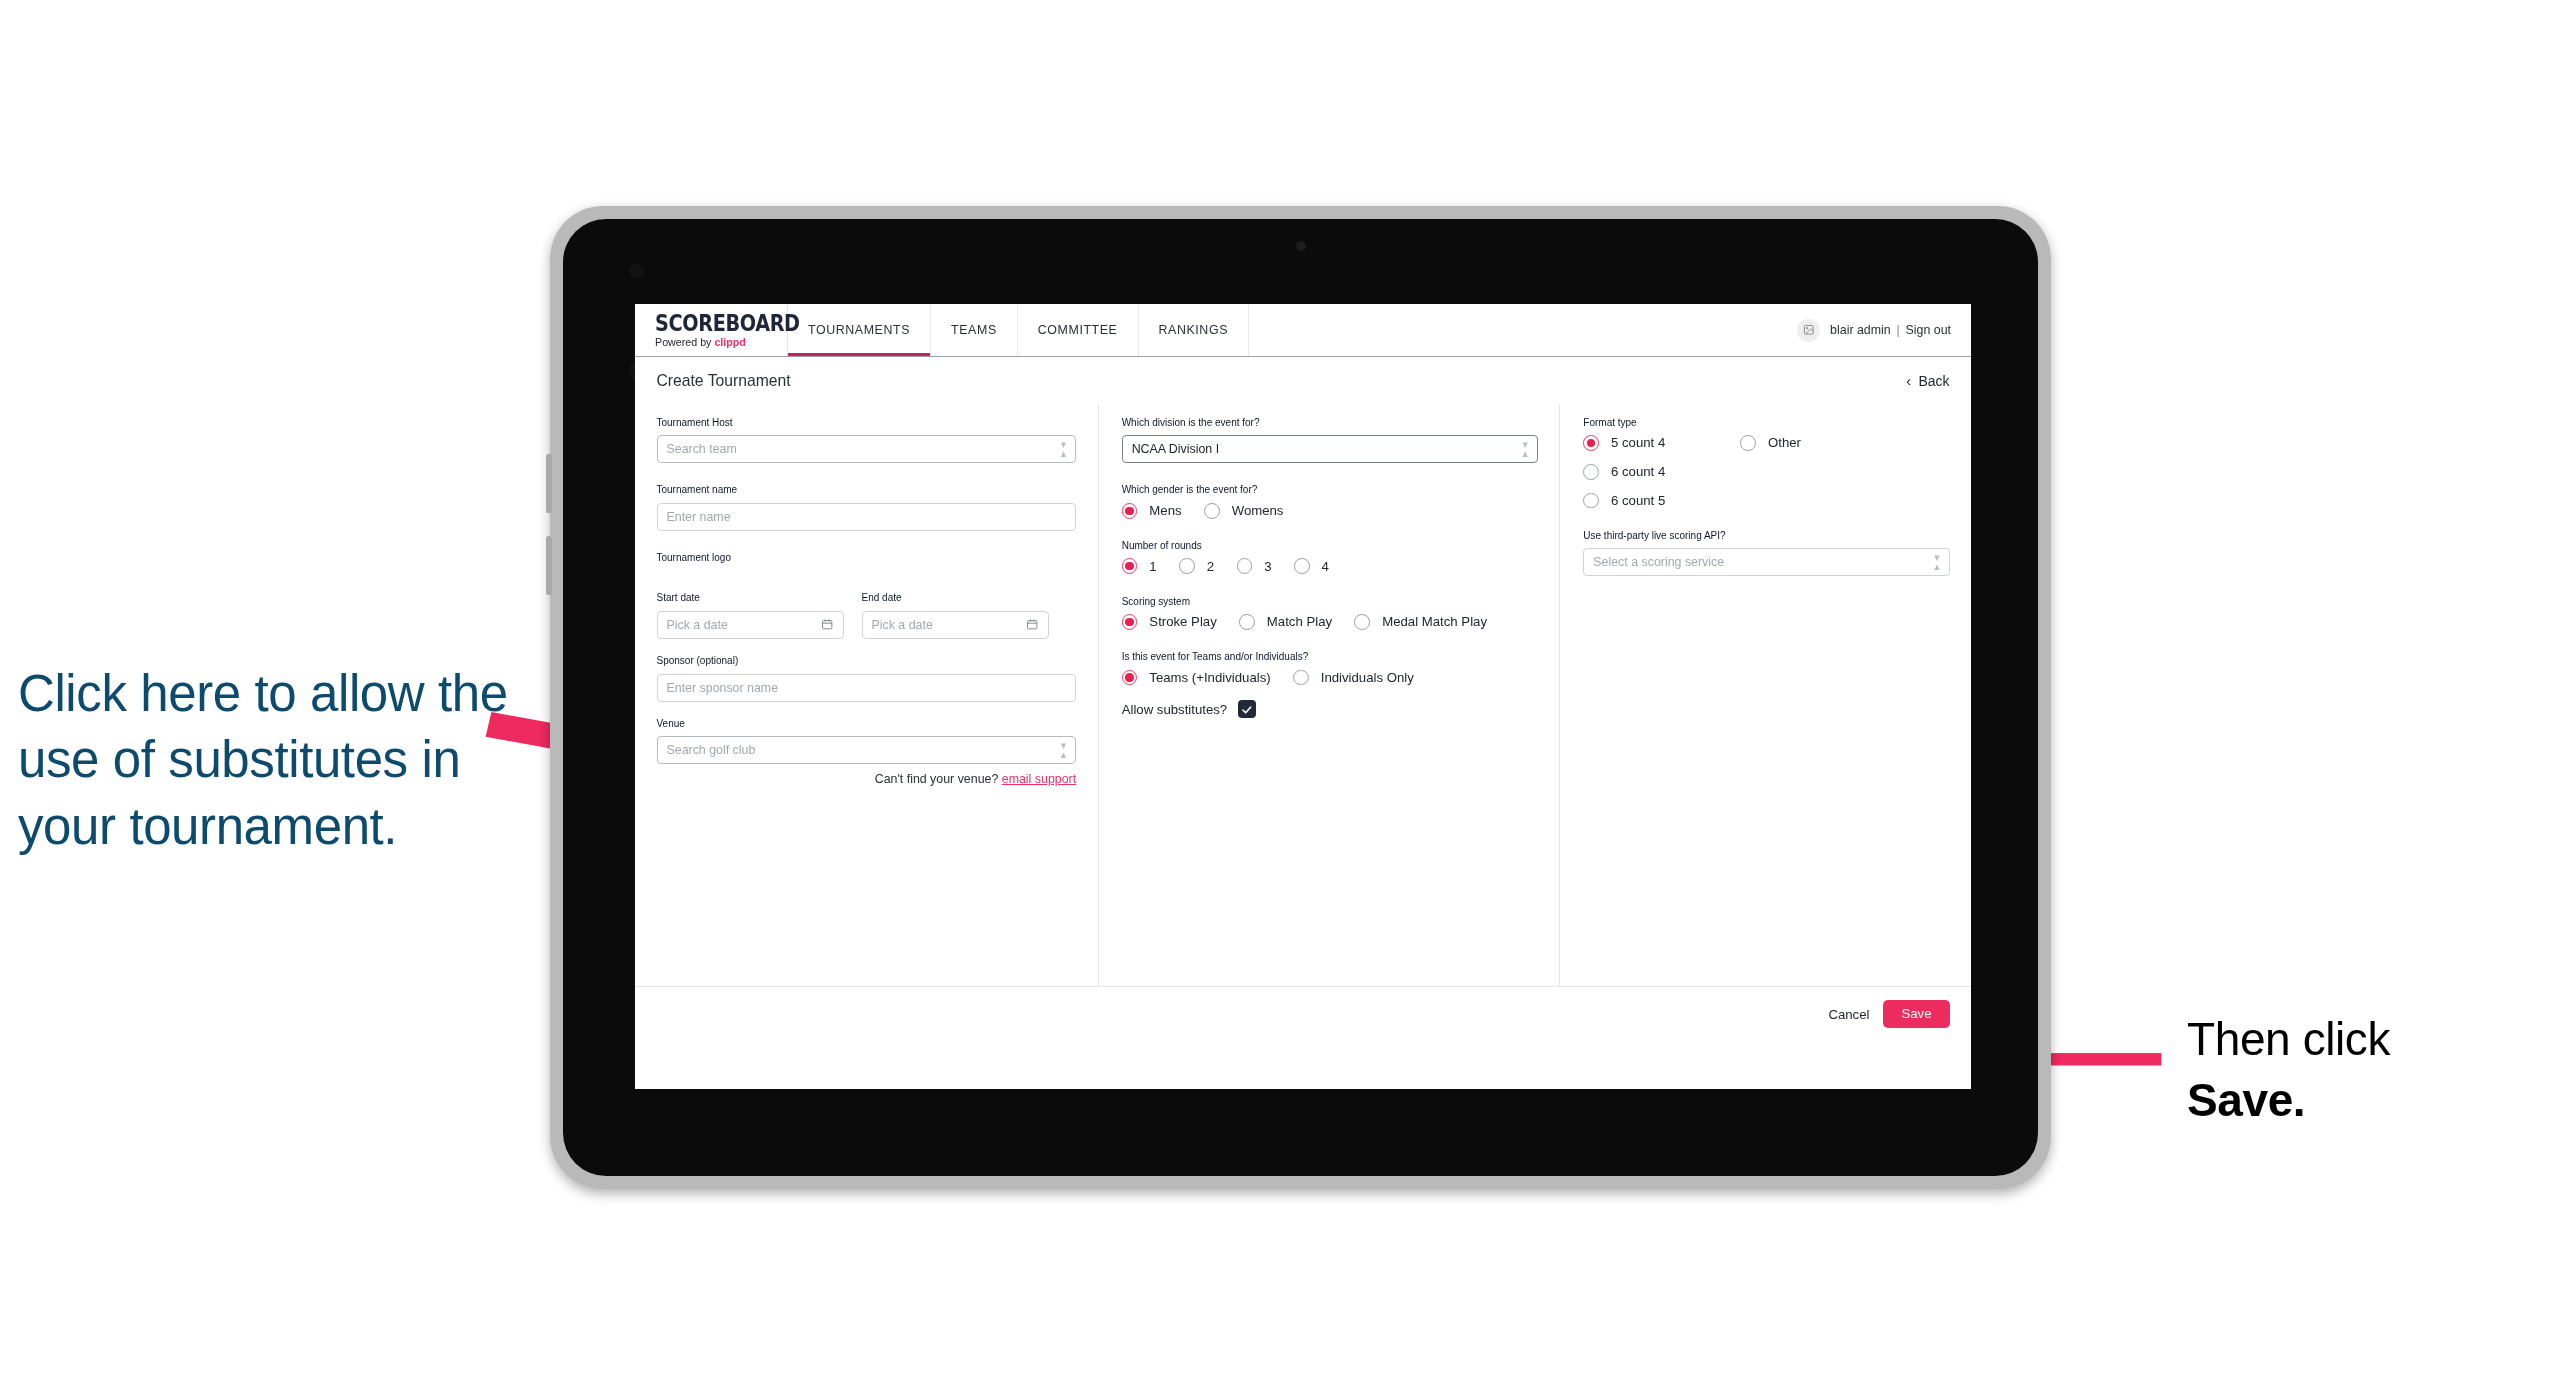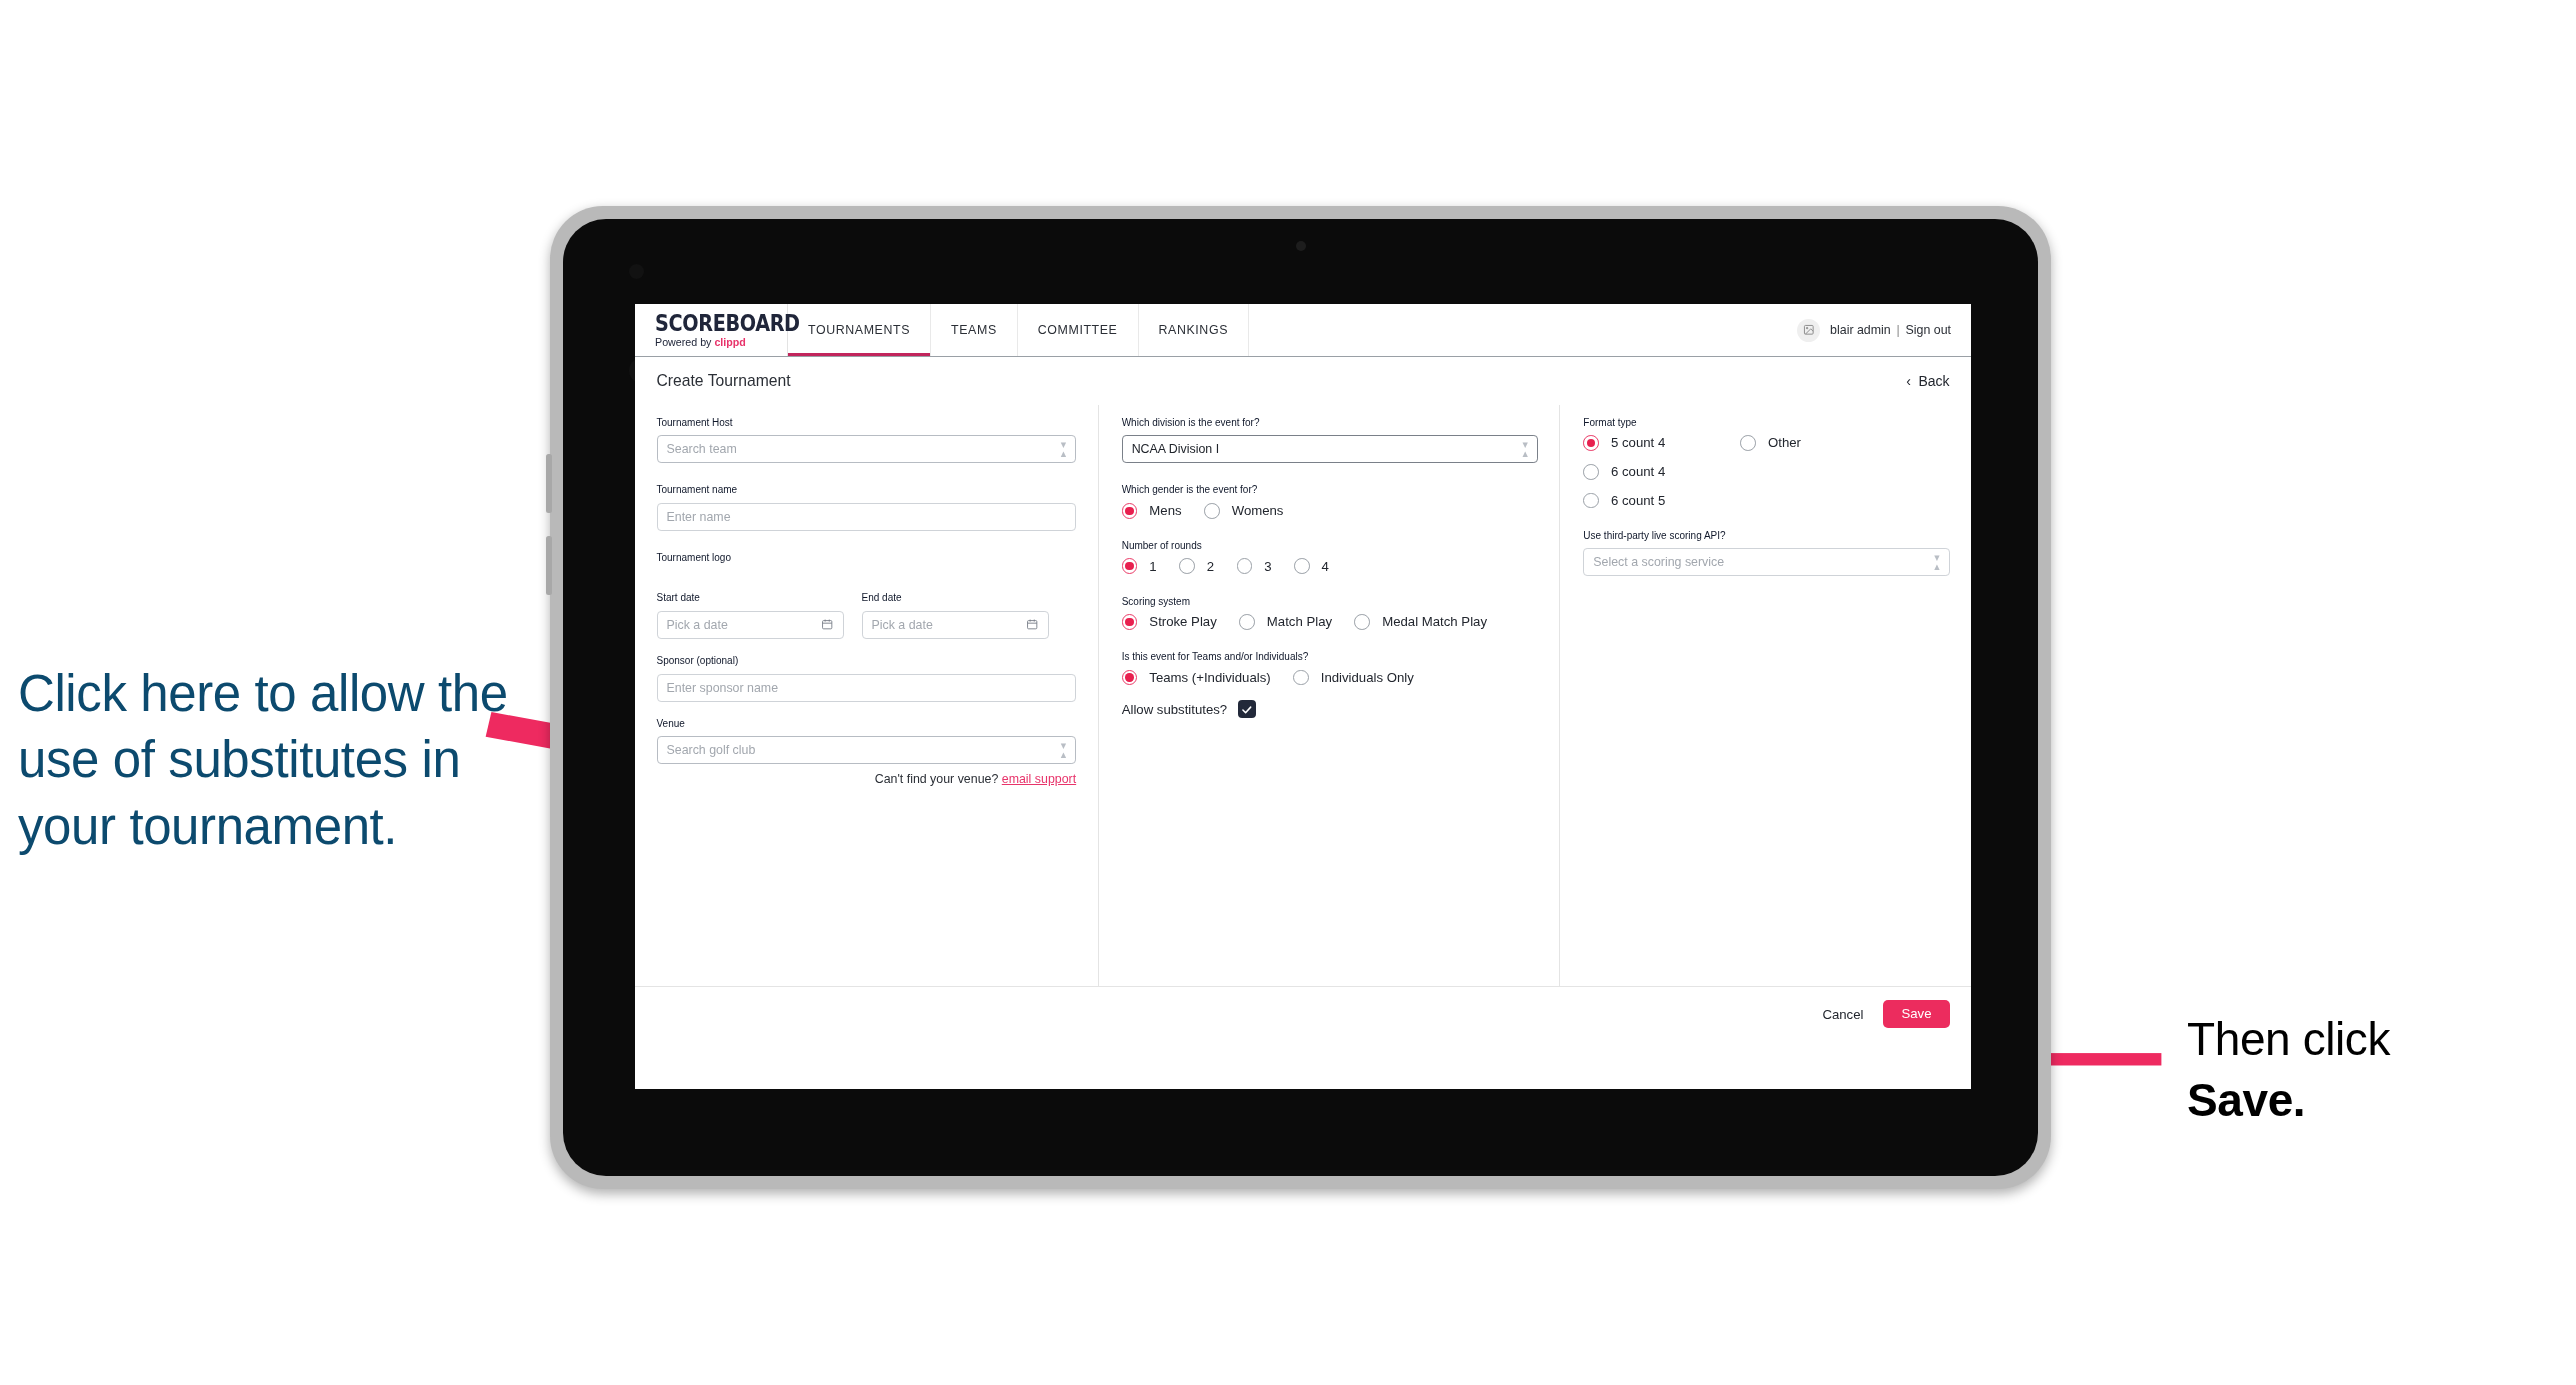--- a/index.html
+++ b/index.html
@@ -127,21 +127,21 @@
 
   .subs-row{display:flex;align-items:center;gap:10.7px;margin-top:15px;text-align:center;}
   .subs-label{font-size:13.2px;color:#22262e;}
   .checkbox{
     width:18px;height:18px;border-radius:4.1px;background:#22293a;
     display:flex;align-items:center;justify-content:center;cursor:pointer;flex:none;
   }
 
   .footer{
     height:55px;border-top:0.8px solid #e4e4e4;display:flex;align-items:center;
-    justify-content:flex-end;padding-right:21.5px;gap:20px;box-sizing:border-box;
+    justify-content:flex-end;padding-right:21.5px;gap:14px;box-sizing:border-box;
   }
   .cancel-btn{font-size:13.2px;color:#22262e;cursor:pointer;}
   .save-btn{
     background:#ec2c5e;color:#fff;font-size:13.2px;border-radius:5px;
     padding:7.4px 18px;cursor:pointer;line-height:1;
   }
 </style>
 </head>
 <body>
 

